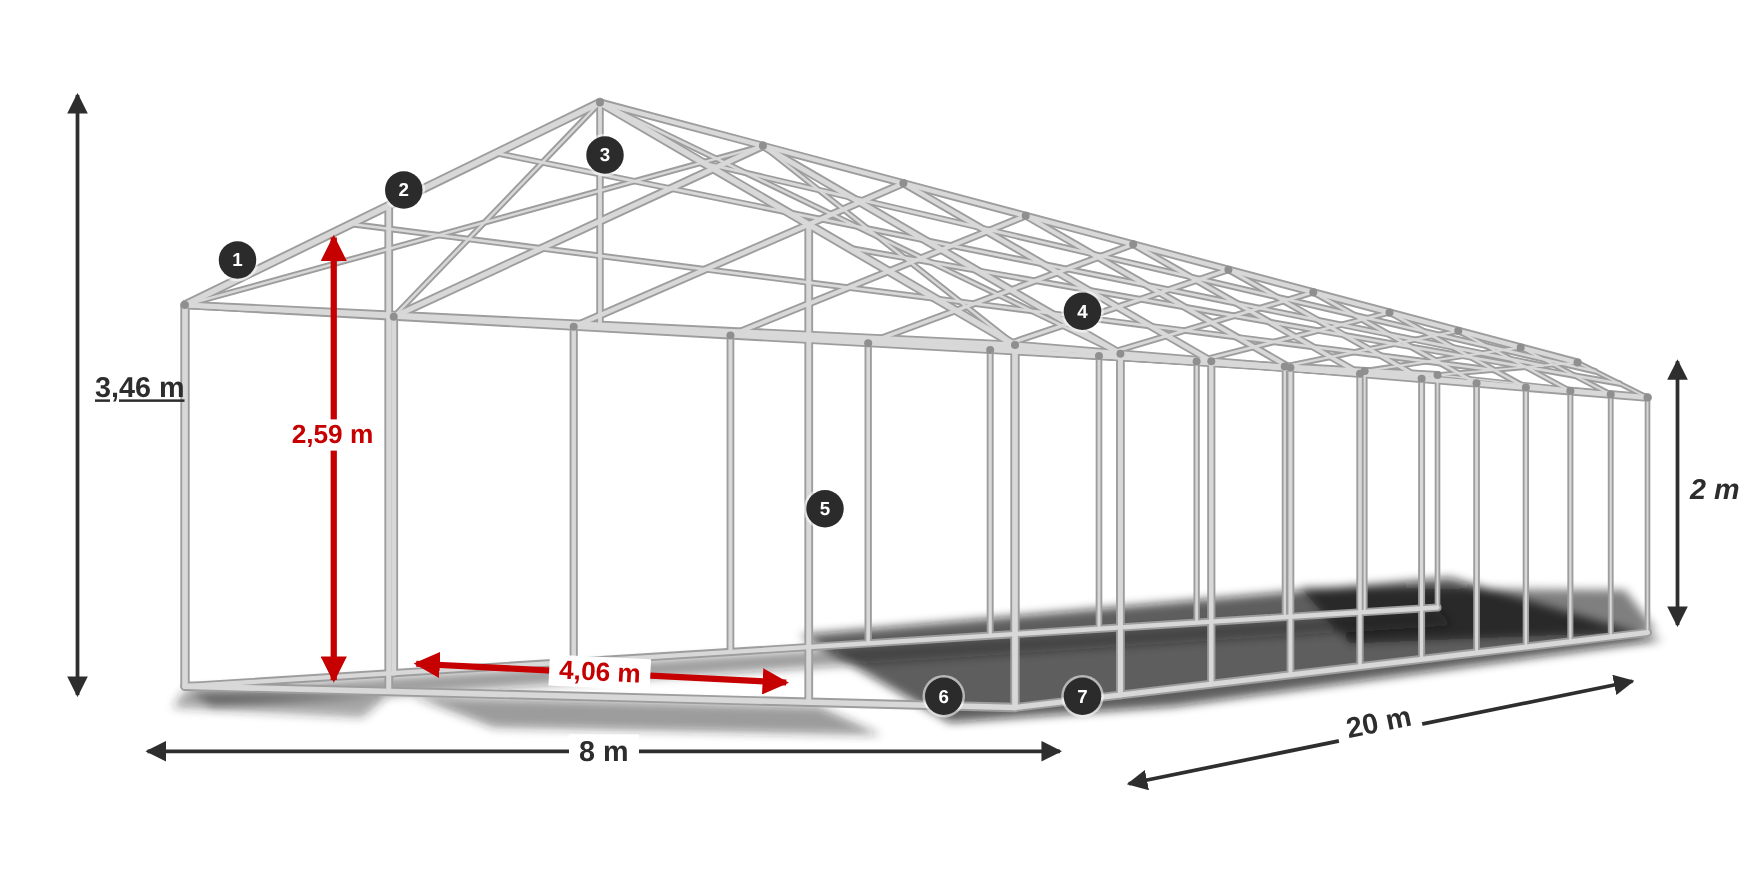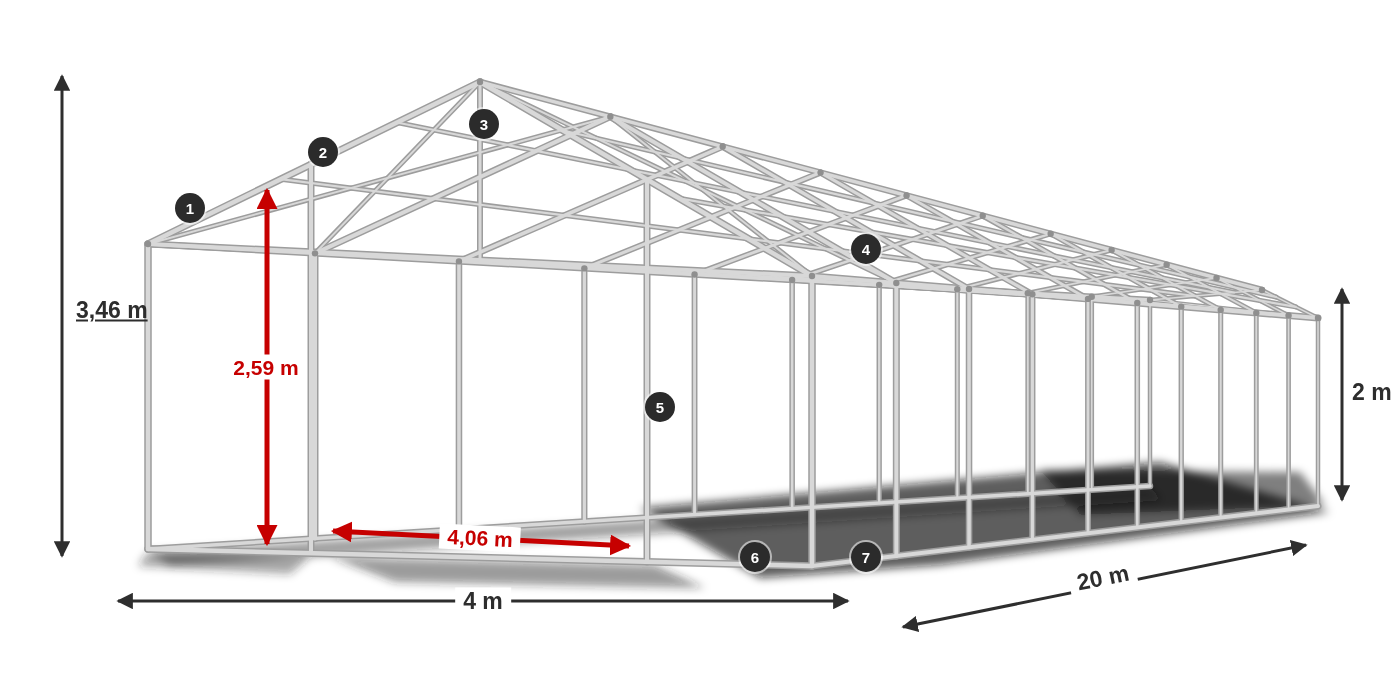--- a/index.html
+++ b/index.html
@@ -10,22 +10,22 @@
   }
   .stage svg{position:absolute;left:0;top:0;}
   
   .lbl{position:absolute;font-weight:700;color:#2d2d2d;font-size:23px;line-height:1;white-space:nowrap;z-index:30;}
   .lbl.bg{background:#ffffff;padding:2px 8px;}
   .lbl.red{color:#c60000;font-size:21px;}
   .center{transform:translate(-50%,-50%);}
   #lbl-total {left:76px;  top:310px; transform:translateY(-50%);text-decoration:underline;}
   #lbl-width {left:483px; top:601px;}
   #lbl-length{left:1103px;top:578px; transform:translate(-50%,-50%) rotate(-11.5deg);}
-  #lbl-side  {left:1352px;top:392px; transform:translateY(-50%);}
-  #lbl-innerh{left:266px; top:367px;}
+  #lbl-side  {left:1352px;top:392px; transform:translateY(-50%);font-style:italic;}
+  #lbl-innerh{left:266px; top:348px;}
   #lbl-innerw{left:480px; top:538px; transform:translate(-50%,-50%) rotate(2.8deg);}
   
   .badge{
     position:absolute;width:30px;height:30px;border-radius:50%;
     background:#2b2b2b;color:#ffffff;display:flex;align-items:center;justify-content:center;
     font-size:15px;font-weight:700;transform:translate(-50%,-50%);z-index:40;
     box-shadow:0 0 0 2px rgba(255,255,255,0.55);
     cursor:pointer;
   }
   .b1{left:190px;top:208px}.b2{left:323px;top:152px}.b3{left:484px;top:124px}
@@ -246,21 +246,21 @@
     </defs>
     <line x1="62" y1="76" x2="62" y2="556" stroke="#2e2e2e" stroke-width="3" marker-start="url(#ab)" marker-end="url(#ab2)"></line>
     <line x1="118" y1="601" x2="848" y2="601" stroke="#2e2e2e" stroke-width="3" marker-start="url(#ab)" marker-end="url(#ab2)"></line>
     <line x1="903" y1="627" x2="1306" y2="545" stroke="#2e2e2e" stroke-width="3" marker-start="url(#ab)" marker-end="url(#ab2)"></line>
     <line x1="1342" y1="289" x2="1342" y2="500" stroke="#2e2e2e" stroke-width="3" marker-start="url(#ab)" marker-end="url(#ab2)"></line>
     <line x1="267" y1="190" x2="267" y2="544" stroke="#c60000" stroke-width="5" marker-start="url(#ar)" marker-end="url(#ar2)"></line>
     <line x1="333" y1="531" x2="629" y2="546" stroke="#c60000" stroke-width="5" marker-start="url(#ar)" marker-end="url(#ar2)"></line>
   </svg>
 
   <div class="lbl" id="lbl-total">3,46 m</div>
-  <div class="lbl bg center" id="lbl-width">4 m</div>
+  <div class="lbl bg center" id="lbl-width">8 m</div>
   <div class="lbl bg" id="lbl-length">20 m</div>
   <div class="lbl" id="lbl-side">2 m</div>
   <div class="lbl bg red center" id="lbl-innerh">2,59 m</div>
   <div class="lbl bg red" id="lbl-innerw">4,06 m</div>
 
   <div class="badge b1">1</div>
   <div class="badge b2">2</div>
   <div class="badge b3">3</div>
   <div class="badge b4">4</div>
   <div class="badge b5">5</div>

